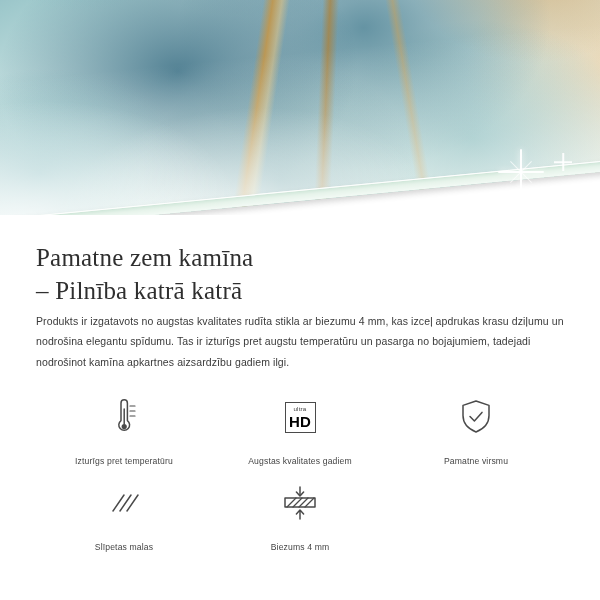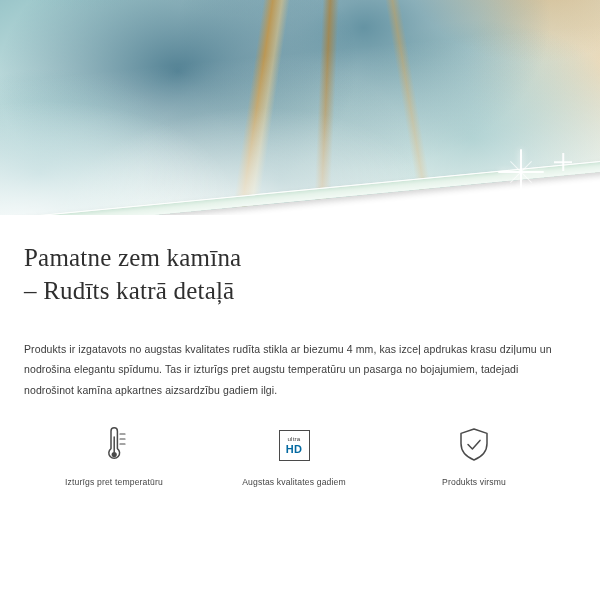--- a/index.html
+++ b/index.html
@@ -139,35 +139,35 @@
     content: "";
     position: absolute;
     left: 50%; top: 50%;
     background: rgba(255,255,255,.9);
   }
   .sparkle-sm::before { width: 18px; height: 1.5px; transform: translate(-50%,-50%); }
   .sparkle-sm::after  { width: 1.5px; height: 18px; transform: translate(-50%,-50%); }
 
   
   .content {
-    padding: 26px 36px 0 24px;
+    padding: 26px 36px 0 36px;
   }
 
   .headline {
     font-family: "Liberation Serif", serif;
     font-size: 25px;
     line-height: 1.32;
     font-weight: 400;
     color: #2f2f2f;
     letter-spacing: .2px;
   }
   .headline-l2 { display: block; }
 
   .body-copy {
-    margin-top: 32px;
+    margin-top: 4px;
     font-size: 10.5px;
     line-height: 1.95;
     color: #3a3a3a;
     max-width: 540px;
     letter-spacing: .1px;
   }
 
   
   .features {
     margin-top: 22px;
@@ -184,21 +184,21 @@
   }
 
   .feature-icon {
     height: 46px;
     display: flex;
     align-items: center;
     justify-content: center;
   }
 
   .feature-label {
-    margin-top: 9px;
+    margin-top: 16px;
     font-size: 8.6px;
     color: #454545;
     text-align: center;
     letter-spacing: .15px;
   }
 
   .ico-stroke { fill: none; stroke: #4a4a4a; stroke-width: 1.5; stroke-linecap: round; stroke-linejoin: round; }
   .ico-thin   { fill: none; stroke: #4a4a4a; stroke-width: 1.2; stroke-linecap: round; stroke-linejoin: round; }
 
   .hd-badge {
@@ -211,23 +211,23 @@
     justify-content: center;
     line-height: 1;
   }
   .hd-badge .u {
     font-size: 6.2px;
     letter-spacing: .2px;
     color: #3d3d3d;
     margin-bottom: 1px;
   }
   .hd-badge .hd {
-    font-size: 11px;
+    font-size: 15px;
     font-weight: bold;
-    color: #0369a1;
+    color: #000000;
     letter-spacing: .2px;
   }
 </style>
 </head>
 <body>
 
 <div class="page">
 
   <div class="hero">
     <div class="panel-wrap">
@@ -239,21 +239,21 @@
       <span class="sparkle-d1"></span>
       <span class="sparkle-d2"></span>
     </div>
     <div class="sparkle-sm"></div>
   </div>
 
   <div class="content">
 
     <h1 class="headline">
       <span>Pamatne zem kamīna</span>
-      <span class="headline-l2">– Rudīts katrā detaļā</span>
+      <span class="headline-l2">– Pilnība katrā katrā</span>
     </h1>
 
     <p class="body-copy">Produkts ir izgatavots no augstas kvalitates rudīta stikla ar biezumu 4 mm, kas izceļ apdrukas krasu dziļumu un nodrošina elegantu spīdumu. Tas ir izturīgs pret augstu temperatūru un pasarga no bojajumiem, tadejadi nodrošinot kamīna apkartnes aizsardzību gadiem ilgi.</p>
 
     <div class="features">
 
       <div class="feature">
         <div class="feature-icon">
           <svg width="34" height="40" viewBox="0 0 34 40" aria-hidden="true">
             <path class="ico-stroke" d="M14 6a3.2 3.2 0 0 1 6.4 0v17.6a5.4 5.4 0 1 1-6.4 0z"></path>
@@ -277,21 +277,47 @@
         <div class="feature-label">Augstas kvalitates gadiem</div>
       </div>
 
       <div class="feature">
         <div class="feature-icon">
           <svg width="36" height="40" viewBox="0 0 36 40" aria-hidden="true">
             <path class="ico-stroke" d="M18 4 31 8.4v10.2c0 7.6-5.4 13.4-13 16.4-7.6-3-13-8.8-13-16.4V8.4z"></path>
             <polyline class="ico-stroke" points="12,19.5 16.4,24 24,15.4"></polyline>
           </svg>
         </div>
-        <div class="feature-label">Produkts virsmu</div>
-      </div>
-
-
-
+        <div class="feature-label">Pamatne virsmu</div>
+      </div>
+
+
+      <div class="feature">
+        <div class="feature-icon">
+          <svg width="40" height="34" viewBox="0 0 40 34" aria-hidden="true">
+            <line class="ico-stroke" x1="9" y1="25" x2="20" y2="9"></line>
+            <line class="ico-stroke" x1="16" y1="25" x2="27" y2="9"></line>
+            <line class="ico-stroke" x1="23" y1="25" x2="34" y2="9"></line>
+          </svg>
+        </div>
+        <div class="feature-label">Slīpetas malas</div>
+      </div>
+
+      <div class="feature">
+        <div class="feature-icon">
+          <svg width="42" height="40" viewBox="0 0 42 40" aria-hidden="true">
+            <line class="ico-stroke" x1="21" y1="4" x2="21" y2="12"></line>
+            <polyline class="ico-stroke" points="17.4,9 21,13 24.6,9"></polyline>
+            <rect class="ico-stroke" x="6" y="15" width="30" height="9"></rect>
+            <line class="ico-thin" x1="8" y1="24" x2="17" y2="15"></line>
+            <line class="ico-thin" x1="14" y1="24" x2="23" y2="15"></line>
+            <line class="ico-thin" x1="20" y1="24" x2="29" y2="15"></line>
+            <line class="ico-thin" x1="26" y1="24" x2="35" y2="15"></line>
+            <line class="ico-stroke" x1="21" y1="36" x2="21" y2="28"></line>
+            <polyline class="ico-stroke" points="17.4,31 21,27 24.6,31"></polyline>
+          </svg>
+        </div>
+        <div class="feature-label">Biezums 4 mm</div>
+      </div>
 
     </div>
   </div>
 </div>
 
 </body></html>

